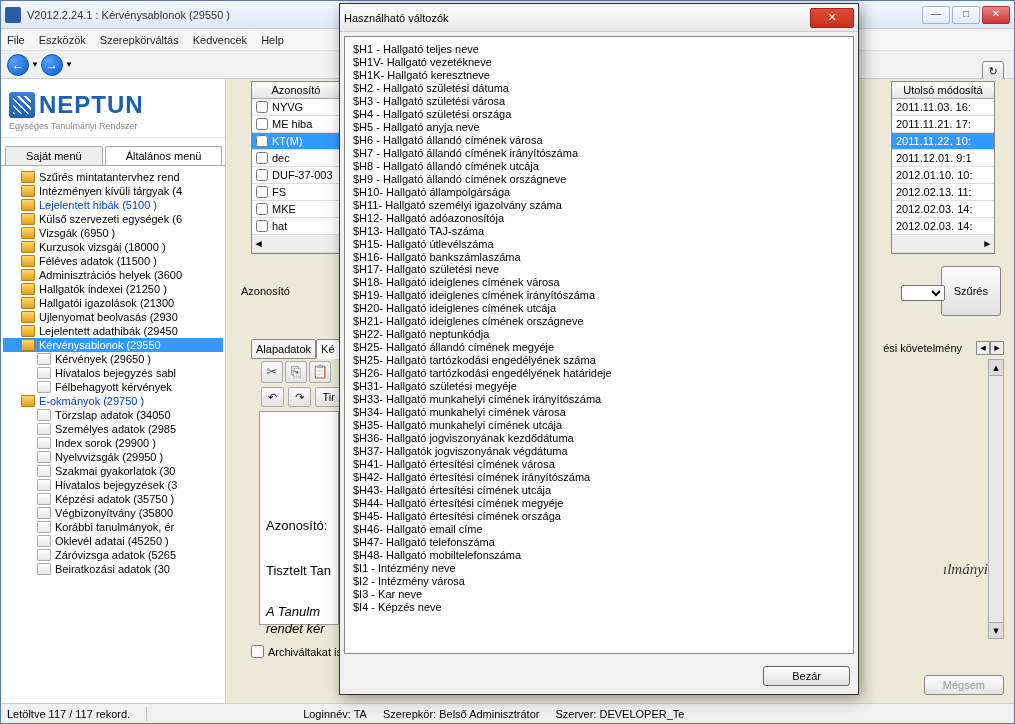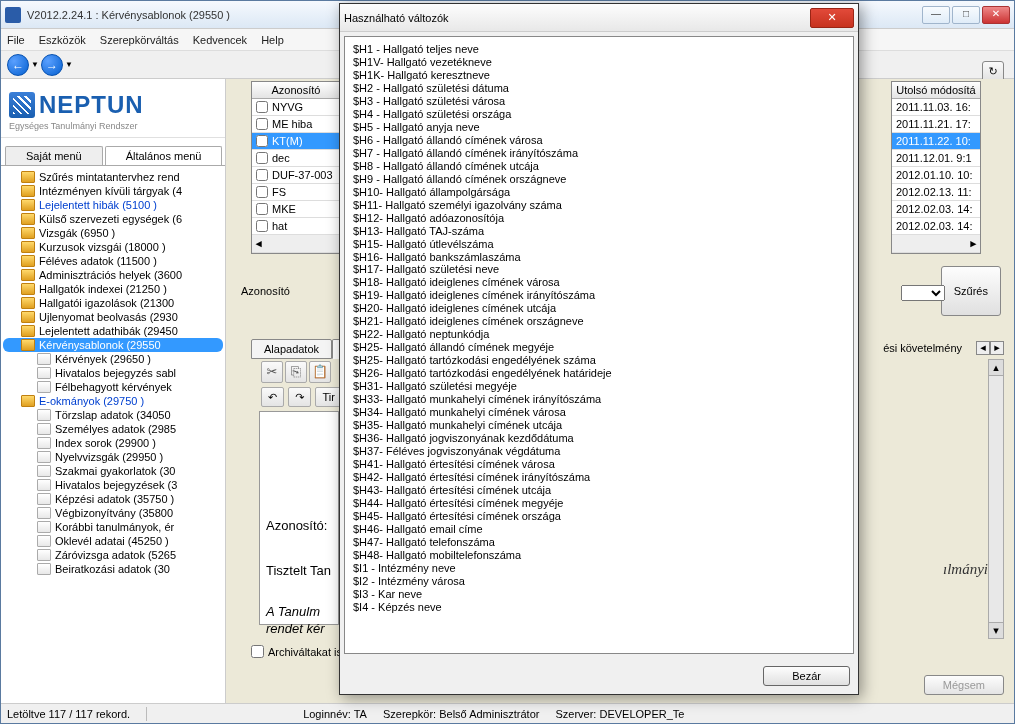--- a/index.html
+++ b/index.html
@@ -32,45 +32,45 @@
 
 .tab-row { display: flex; border-bottom: 1px solid #aaa; margin-top: 8px; padding-left: 4px; }
 .tab { padding: 3px 20px; border: 1px solid #aaa; border-bottom: none; background: #fff; margin-right: 2px; border-radius: 2px 2px 0 0; }
 .tab.inactive { background: #eee; }
 
 .tree { flex: 1; overflow: auto; padding: 4px 2px; position: relative;}
 .tree-item { display: flex; align-items: center; padding: 1px 2px 1px 18px; white-space: nowrap; gap: 4px; }
 .tree-item.lv2 { padding-left: 34px; }
 .tree-ico { width: 14px; height: 12px; background: linear-gradient(#ffd96b,#e0a020); border: 1px solid #c08010; border-radius: 1px; flex-shrink:0;}
 .tree-ico.page { background: linear-gradient(#fff,#e8e8e8); border-color: #aaa; }
-.tree-item.sel { background: #3399ff; color: #fff; border-radius: 6px; }
+.tree-item.sel { background: #3399ff; color: #fff; }
 .tree-item.link { color: #0040d0; }
 .tree-scroll { height:14px; background:#e8e8e8; border-top:1px solid #ccc; display:flex;}
 .tree-scroll .thumb{ width:60px; background:linear-gradient(#ddd,#bbb); border:1px solid #999; margin-left:28px;}
 .tree-scroll .arr{ width:16px; border:1px solid #999; background:#e0e0e0; text-align:center; line-height:12px;}
 
 .center-panel { flex: 1; background: #ece9d8; padding: 4px; position: relative; }
 
 .grid-top { position: absolute; left: 250px; top: 80px; display:flex; }
 .grid-left{ width:90px; border:1px solid #888; background:#fff;}
 .grid-left .hdr{ background:linear-gradient(#fefefe,#e4e4e4); border-bottom:1px solid #aaa; padding:2px 4px; text-align:center;}
 .grid-left .row{ border-bottom:1px solid #ddd; padding:2px 4px; display:flex; align-items:center; gap:4px;}
 .grid-left .row.sel{ background:#3399ff; color:#fff;}
 .grid-left .row input{ width:12px; height:12px;}
-.grid-right{ position:absolute; left:635px; width:90px; border:1px solid #888; background:#fff;}
+.grid-right{ position:absolute; left:635px; width:104px; border:1px solid #888; background:#fff;}
 .grid-right .hdr{ background:linear-gradient(#fefefe,#e4e4e4); border-bottom:1px solid #aaa; padding:2px 4px; text-align:center; white-space:nowrap; overflow:hidden;}
 .grid-right .row{ border-bottom:1px solid #ddd; padding:2px 4px; white-space:nowrap; overflow:hidden;}
 .grid-right .row.sel{ background:#3399ff; color:#fff;}
 
 .filter-row{ position:absolute; left:240px; top:284px; display:flex; align-items:center; gap:4px; width:760px;}
 .filter-row .lbl{ }
 .filter-row .szures{ position:absolute; right:0; padding:18px 12px; border:1px solid #888; background:linear-gradient(#fdfdfd,#e0e0e0); border-radius:3px;}
 
 .tabs2{ position:absolute; left:250px; top:338px; display:flex;}
-.tabs2 .t{ padding:3px 12px; border:1px solid #888; background:#f4f4f4; border-radius:2px 2px 0 0;}
+.tabs2 .t{ padding:3px 4px; border:1px solid #888; background:#f4f4f4; border-radius:2px 2px 0 0;}
 .tabs2 .t.active{ background:#fff; border-bottom-color:#fff;}
 .tabs2-right{ position:absolute; right:10px; top:338px; display:flex; align-items:center; gap:8px;}
 .tabs2-right .t{ padding:3px 6px;}
 .tabs2-right .arrs{ display:flex;}
 .tabs2-right .arr{ width:14px; height:14px; border:1px solid #888; background:#eee; text-align:center; line-height:11px;}
 
 .edit-toolbar{ position:absolute; left:260px; top:360px; display:flex; gap:2px;}
 .edit-toolbar .btn{ width:22px; height:22px; border:1px solid #aaa; background:linear-gradient(#fafafa,#e4e4e4); border-radius:2px; text-align:center; line-height:20px; font-size:13px; color:#555;}
 
 .edit-toolbar2{ position:absolute; left:260px; top:386px; display:flex; gap:4px;}
@@ -422,21 +422,21 @@
         <div>$H21- Hallgató ideiglenes címének országneve</div>
         <div>$H22- Hallgató neptunkódja</div>
         <div>$H25- Hallgató állandó címének megyéje</div>
         <div>$H25- Hallgató tartózkodási engedélyének száma</div>
         <div>$H26- Hallgató tartózkodási engedélyének határideje</div>
         <div>$H31- Hallgató születési megyéje</div>
         <div>$H33- Hallgató munkahelyi címének irányítószáma</div>
         <div>$H34- Hallgató munkahelyi címének városa</div>
         <div>$H35- Hallgató munkahelyi címének utcája</div>
         <div>$H36- Hallgató jogviszonyának kezdődátuma</div>
-        <div>$H37- Féléves jogviszonyának végdátuma</div>
+        <div>$H37- Hallgatók jogviszonyának végdátuma</div>
         <div>$H41- Hallgató értesítési címének városa</div>
         <div>$H42- Hallgató értesítési címének irányítószáma</div>
         <div>$H43- Hallgató értesítési címének utcája</div>
         <div>$H44- Hallgató értesítési címének megyéje</div>
         <div>$H45- Hallgató értesítési címének országa</div>
         <div>$H46- Hallgató email címe</div>
         <div>$H47- Hallgató telefonszáma</div>
         <div>$H48- Hallgató mobiltelefonszáma</div>
         <div></div>
         <div>$I1 - Intézmény neve</div>

